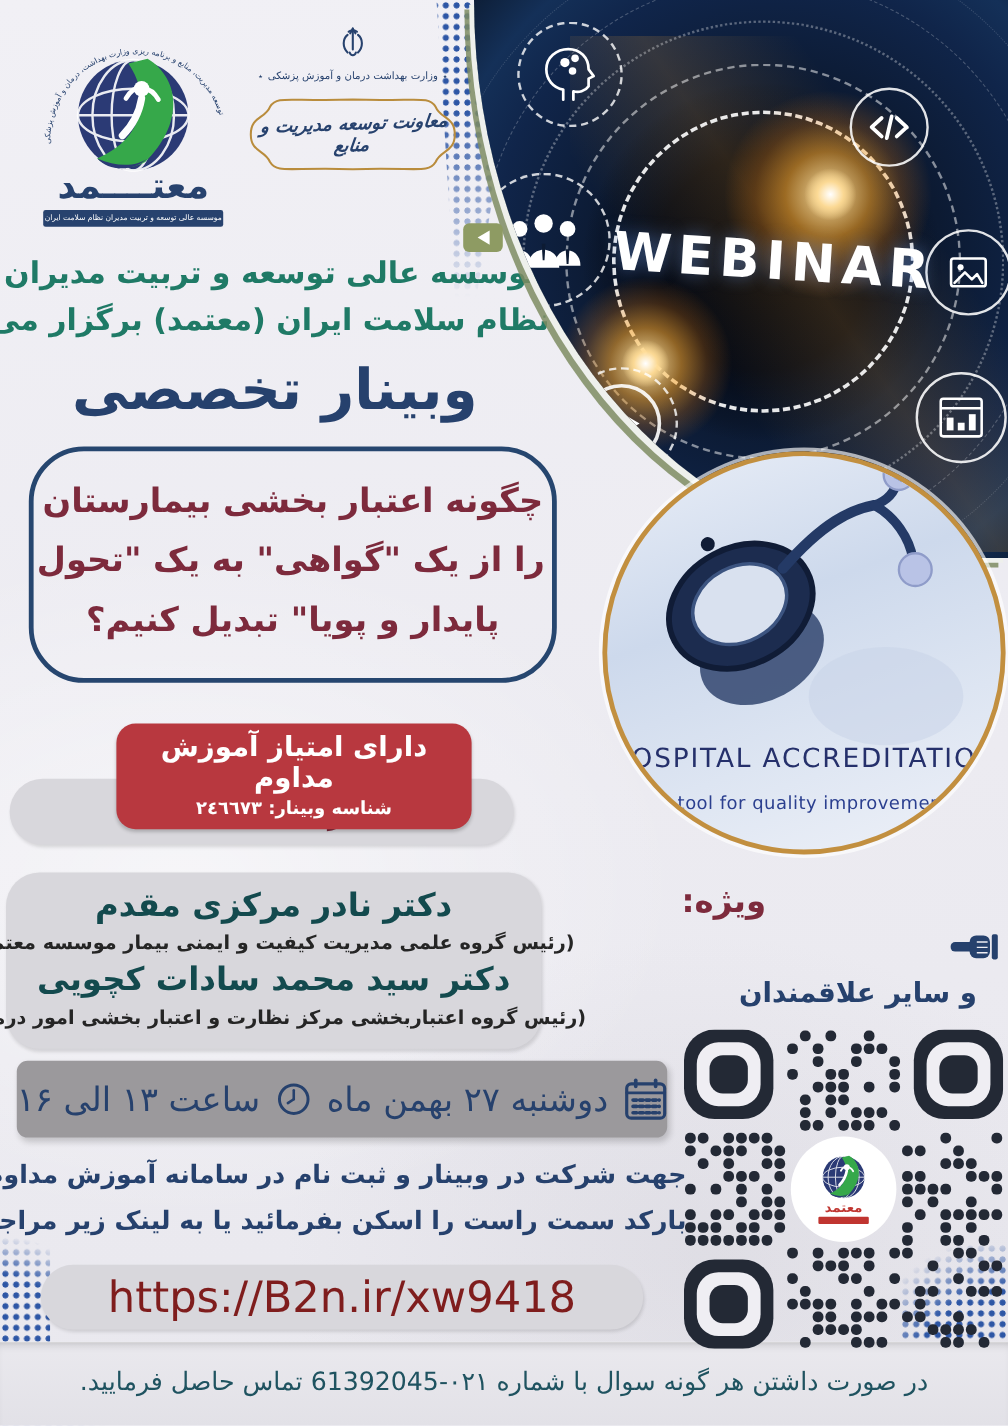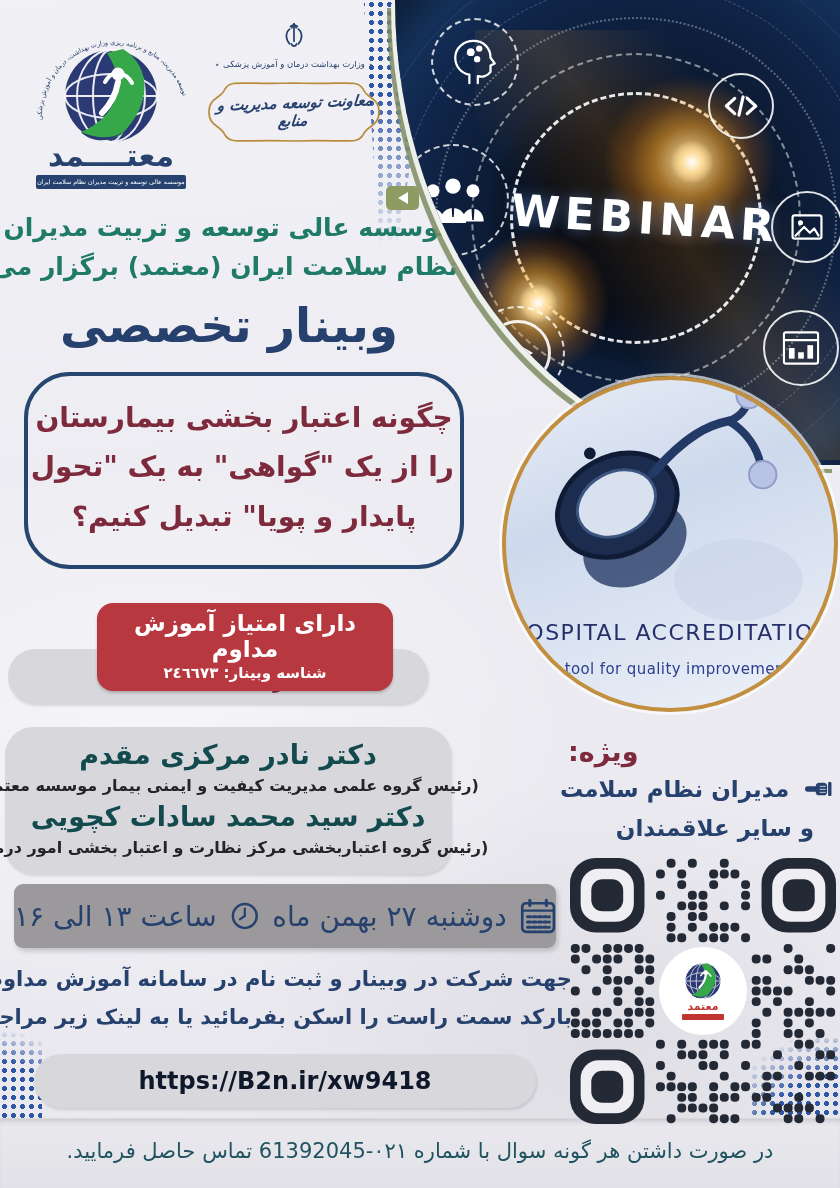--- a/index.html
+++ b/index.html
@@ -125,21 +125,21 @@
   
   #date-band{position:absolute;left:14px;top:884px;width:542px;height:64px;background:#9b999c;border-radius:9px;
     display:flex;direction:rtl;align-items:center;justify-content:center;gap:13px;
     box-shadow:2px 3px 5px rgba(0,0,0,.18);z-index:2;}
   .band-text{color:#26416d;font-weight:normal;font-size:28px;white-space:nowrap;}
 
   
   #instructions{position:absolute;left:0;top:960px;width:572px;text-align:center;color:#26416d;
     font-weight:bold;font-size:21px;line-height:38px;}
   #link-box{position:absolute;left:34px;top:1054px;width:502px;height:54px;display:flex;align-items:center;
-    justify-content:center;direction:ltr;color:#0f172a;font-weight:bold;font-size:24px;}
+    justify-content:center;direction:ltr;color:#7f1d1d;font-weight:normal;font-size:36px;}
 
   
   #footer-band{position:absolute;left:0;top:1118px;width:840px;height:70px;
     background:linear-gradient(#eae9ee,#e2e1e7);
     box-shadow:inset 0 7px 9px -7px rgba(0,0,0,.3), inset 0 1px 0 rgba(255,255,255,.8);}
   #footer-contact{margin-top:21px;text-align:center;color:#1f5360;font-size:21px;}
 
   
   #accred{position:absolute;left:502px;top:376px;width:336px;height:336px;border-radius:50%;
     border:4px solid #c28f3f;overflow:hidden;z-index:4;
@@ -345,21 +345,20 @@
           <rect x="0" y="9" width="22" height="8" rx="4"></rect>
           <rect x="16" y="3.5" width="17" height="19" rx="5.5"></rect>
           <rect x="34.5" y="2.5" width="5" height="21" rx="1.5"></rect>
         </g>
         <g stroke="#efeef3" stroke-width="1.2">
           <line x1="22" y1="9" x2="31" y2="9"></line>
             <line x1="22" y1="13.5" x2="31" y2="13.5"></line>
             <line x1="22" y1="18" x2="31" y2="18"></line>
         </g>
       </svg>
-      <div class="aud-text">مدیران نظام سلامت</div>
     </div>
     <div class="aud-text" id="audience-l2">و سایر علاقمندان</div>
   </div>
 
   <div id="qr">
     <svg id="qr-svg" viewBox="0 0 266 266" width="266" height="266">
         <rect x="0" y="0" width="74.48" height="74.48" rx="25.536" fill="#232935"></rect>
         <rect x="10.64" y="10.64" width="53.2" height="53.2" rx="18.088" fill="#efeef3"></rect>
         <rect x="21.28" y="21.28" width="31.92" height="31.92" rx="11.172" fill="#232935"></rect>
         <rect x="191.51999999999998" y="0" width="74.48" height="74.48" rx="25.536" fill="#232935"></rect>

